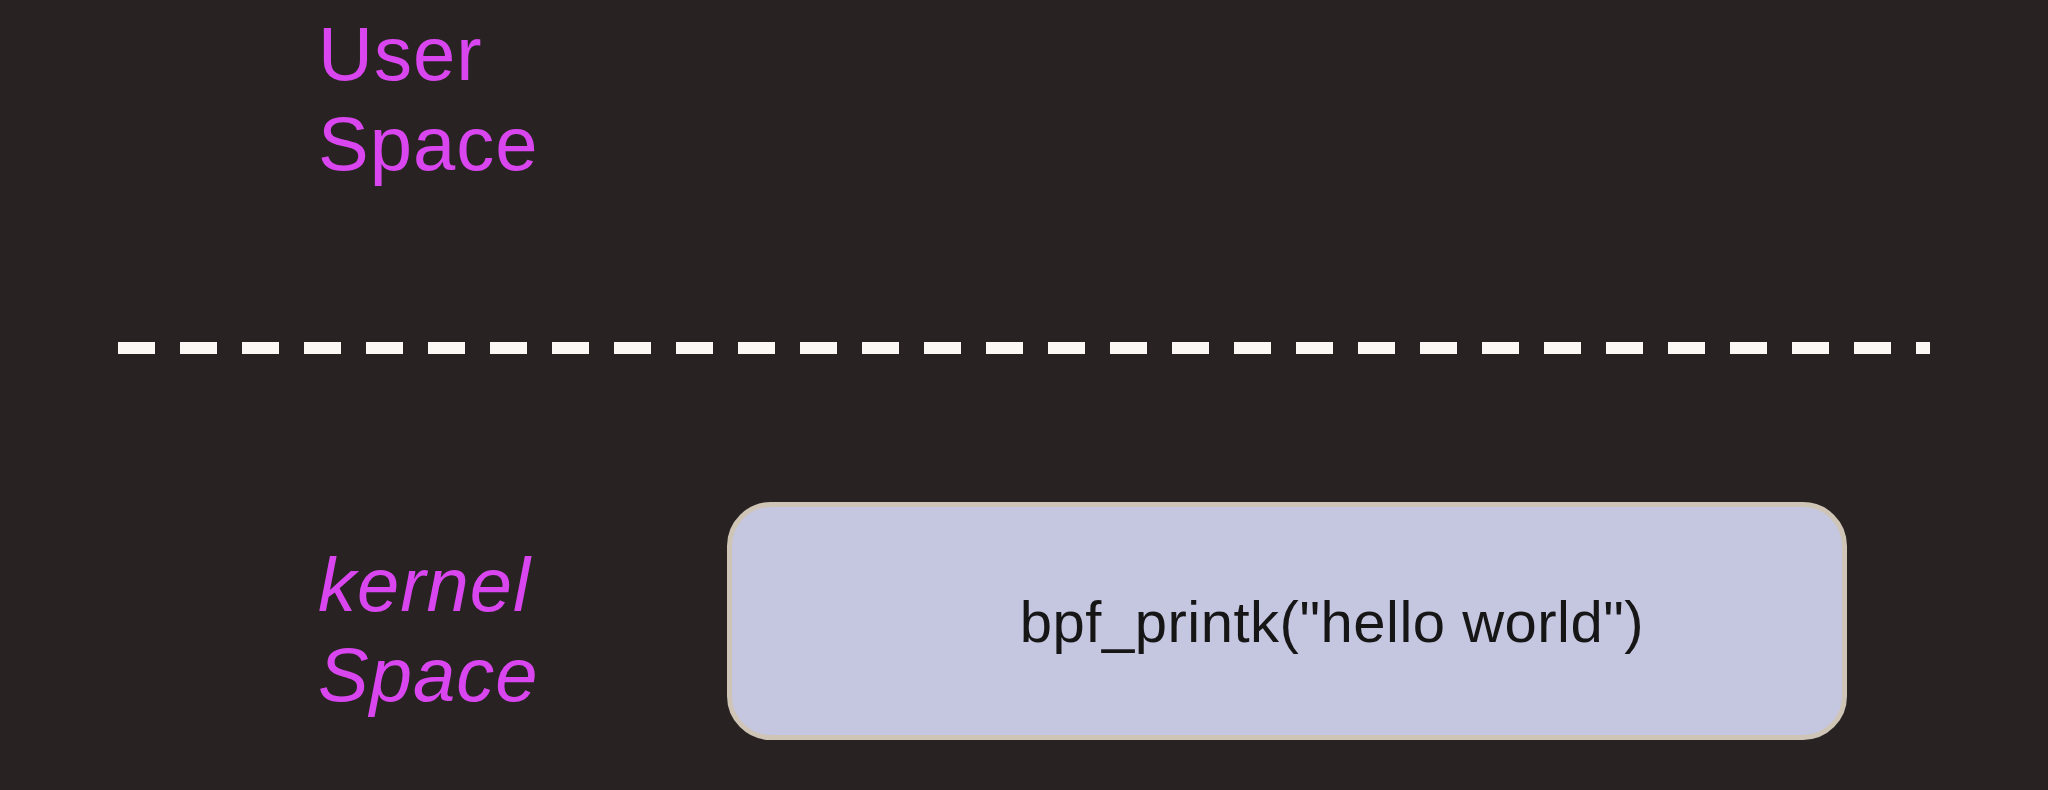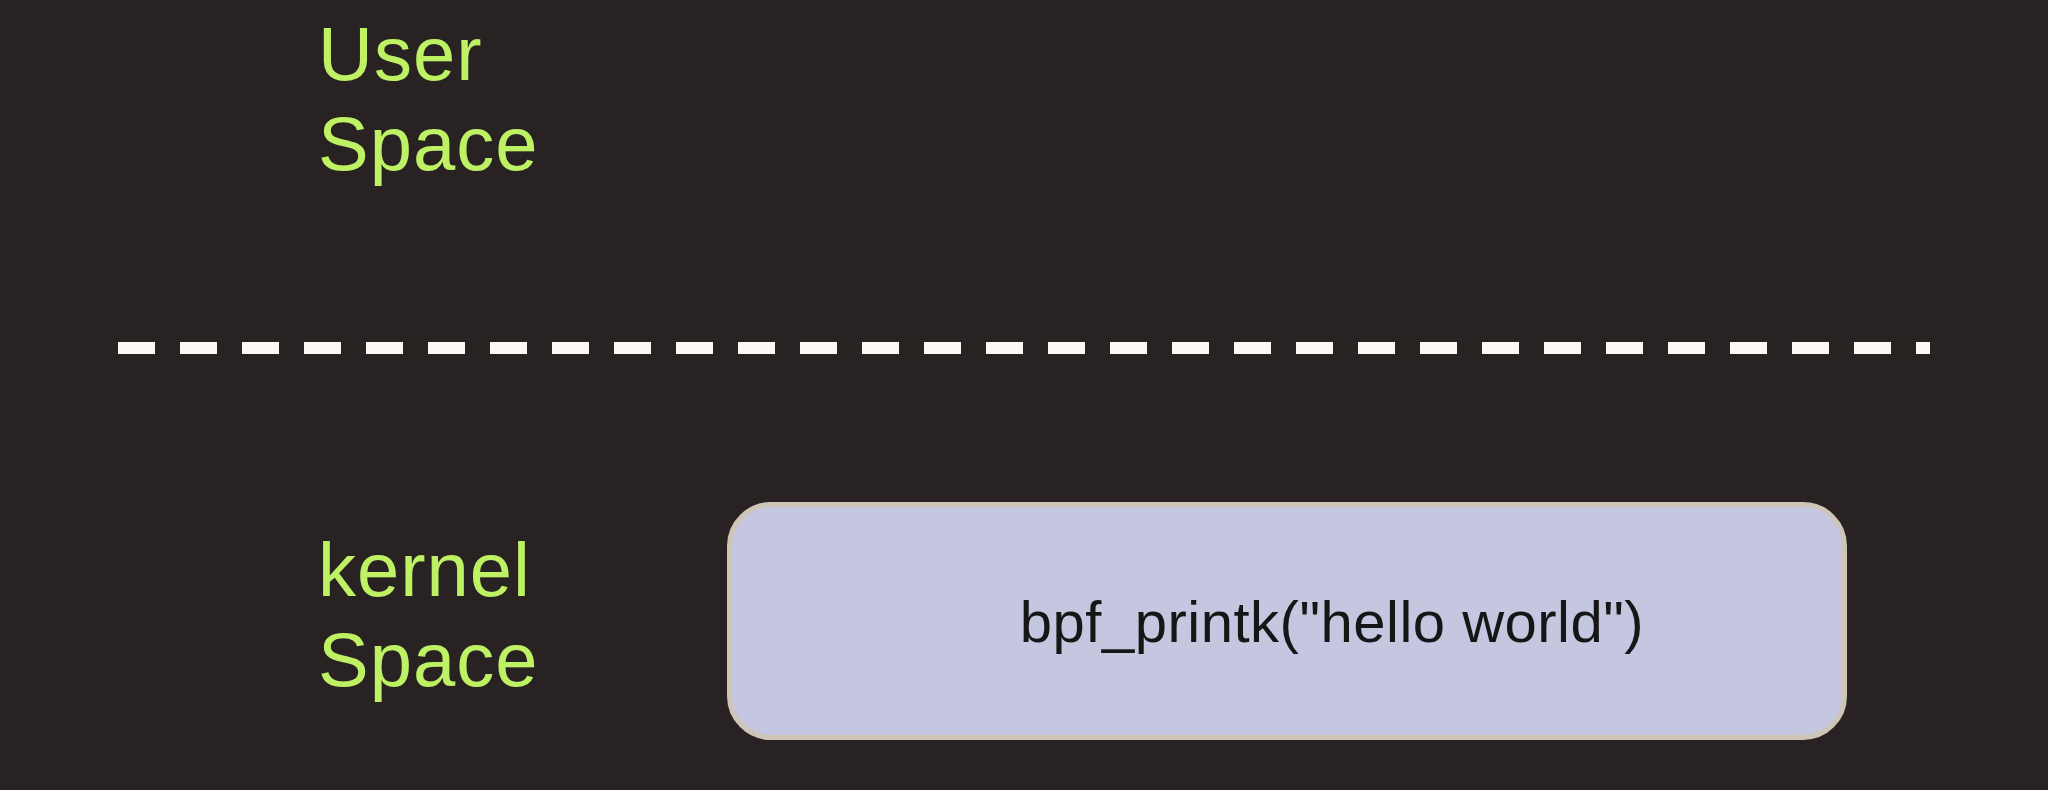--- a/index.html
+++ b/index.html
@@ -10,34 +10,35 @@
   .stage {
     position: relative;
     width: 2048px;
     height: 790px;
     background: #282322;
     overflow: hidden;
     font-family: "Liberation Sans", sans-serif;
   }
   .space-label {
     position: absolute;
-    color: #bef264;
+    color: #d946ef;
     font-size: 76px;
     line-height: 1.18;
     font-weight: 400;
     letter-spacing: 1px;
     white-space: pre-line;
   }
   .space-label.user {
     left: 318px;
     top: 9px;
   }
   .space-label.kernel {
     left: 318px;
-    top: 525px;
+    top: 540px;
+    font-style: italic;
   }
   .divider {
     position: absolute;
     left: 118px;
     top: 342px;
     width: 1812px;
     height: 12px;
     background: repeating-linear-gradient(
       to right,
       #fcf8f4 0px,

